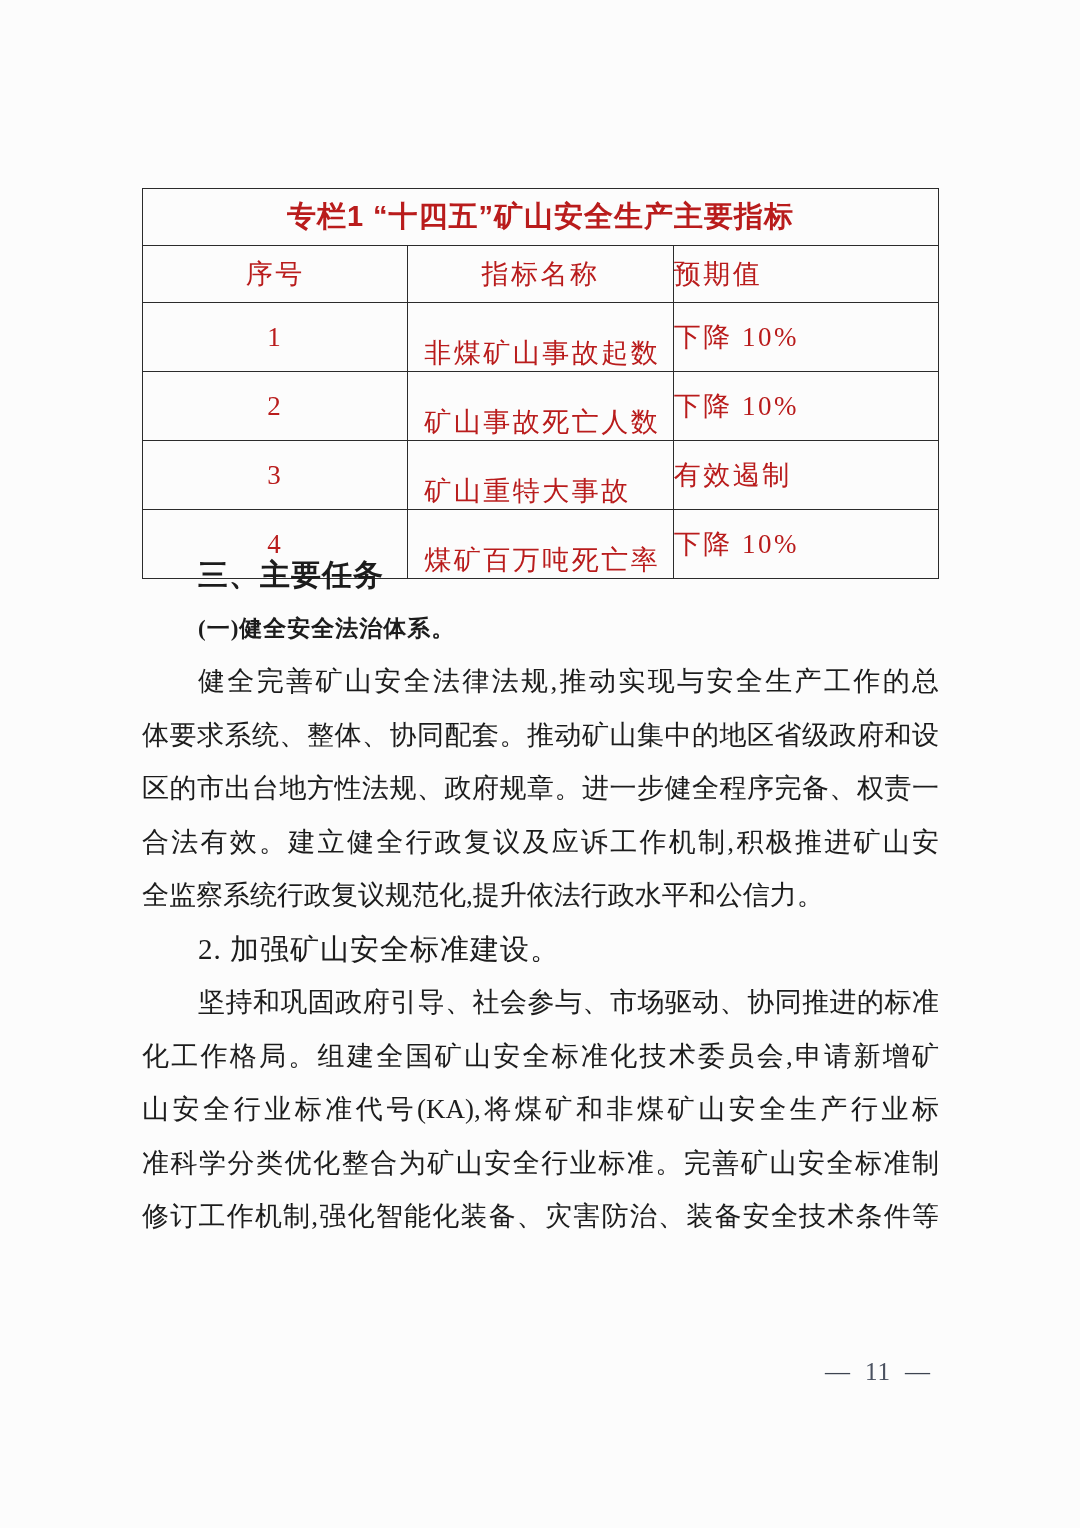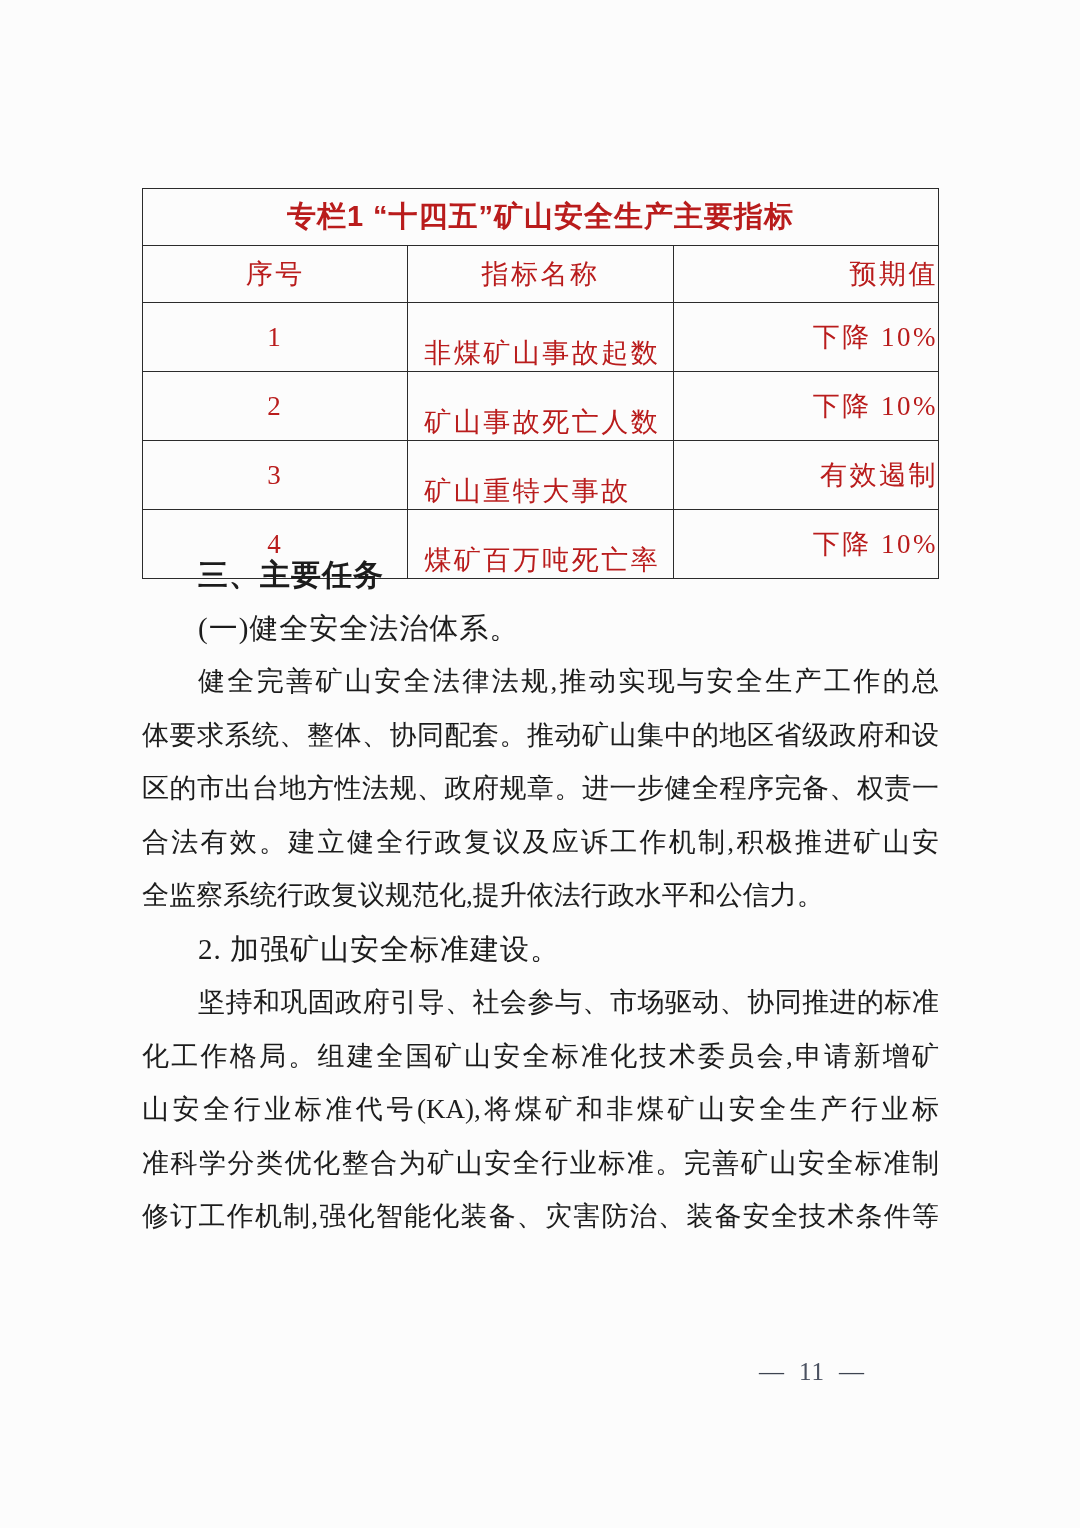--- a/index.html
+++ b/index.html
@@ -45,21 +45,21 @@
     font-family: "Liberation Sans", "DejaVu Sans", sans-serif;
     font-weight: 700;
     font-size: 29px;
     text-align: center;
     letter-spacing: 1px;
   }
   .col-no    { width: 86px;  text-align: center; margin-left: 13px; }
   .col-name  { width: 512px; text-align: left; }
   .col-name.hdr { text-align: center; }
   .col-name .cell-pad { padding-left: 16px; margin-top: 32px; }
-  .col-value { width: 199px; text-align: right; margin-left: 28px; }
+  .col-value { width: 199px; text-align: left; margin-left: 28px; }
 
   
   .textflow {
     position: absolute;
     left: 142px;
     top: 548px;
     width: 797px;
   }
   .line {
     height: 53.5px;
@@ -80,37 +80,37 @@
     text-align-last: left;
   }
   .indent { padding-left: 56px; }
   .h-section {
     font-family: "Liberation Sans", "DejaVu Sans", sans-serif;
     font-weight: 800;
     font-size: 30px;
     letter-spacing: 1px;
   }
   .h-sub {
-    font-weight: 400;
-    font-size: 29px;
+    font-weight: 700;
+    font-size: 23px;
     letter-spacing: 1px;
   }
   .h-item {
     font-weight: 400;
     font-size: 29px;
     letter-spacing: 1px;
   }
 
   
   .page-number {
     position: absolute;
     left: 745px;
     top: 1358px;
     width: 200px;
-    text-align: left;
+    text-align: right;
     font-size: 25px;
     color: #4a5160;
     letter-spacing: 1px;
   }
   .page-number .dash { margin: 0 14px; color: #3d4450; }
 </style>
 </head>
 <body>
 
 <div class="page">

